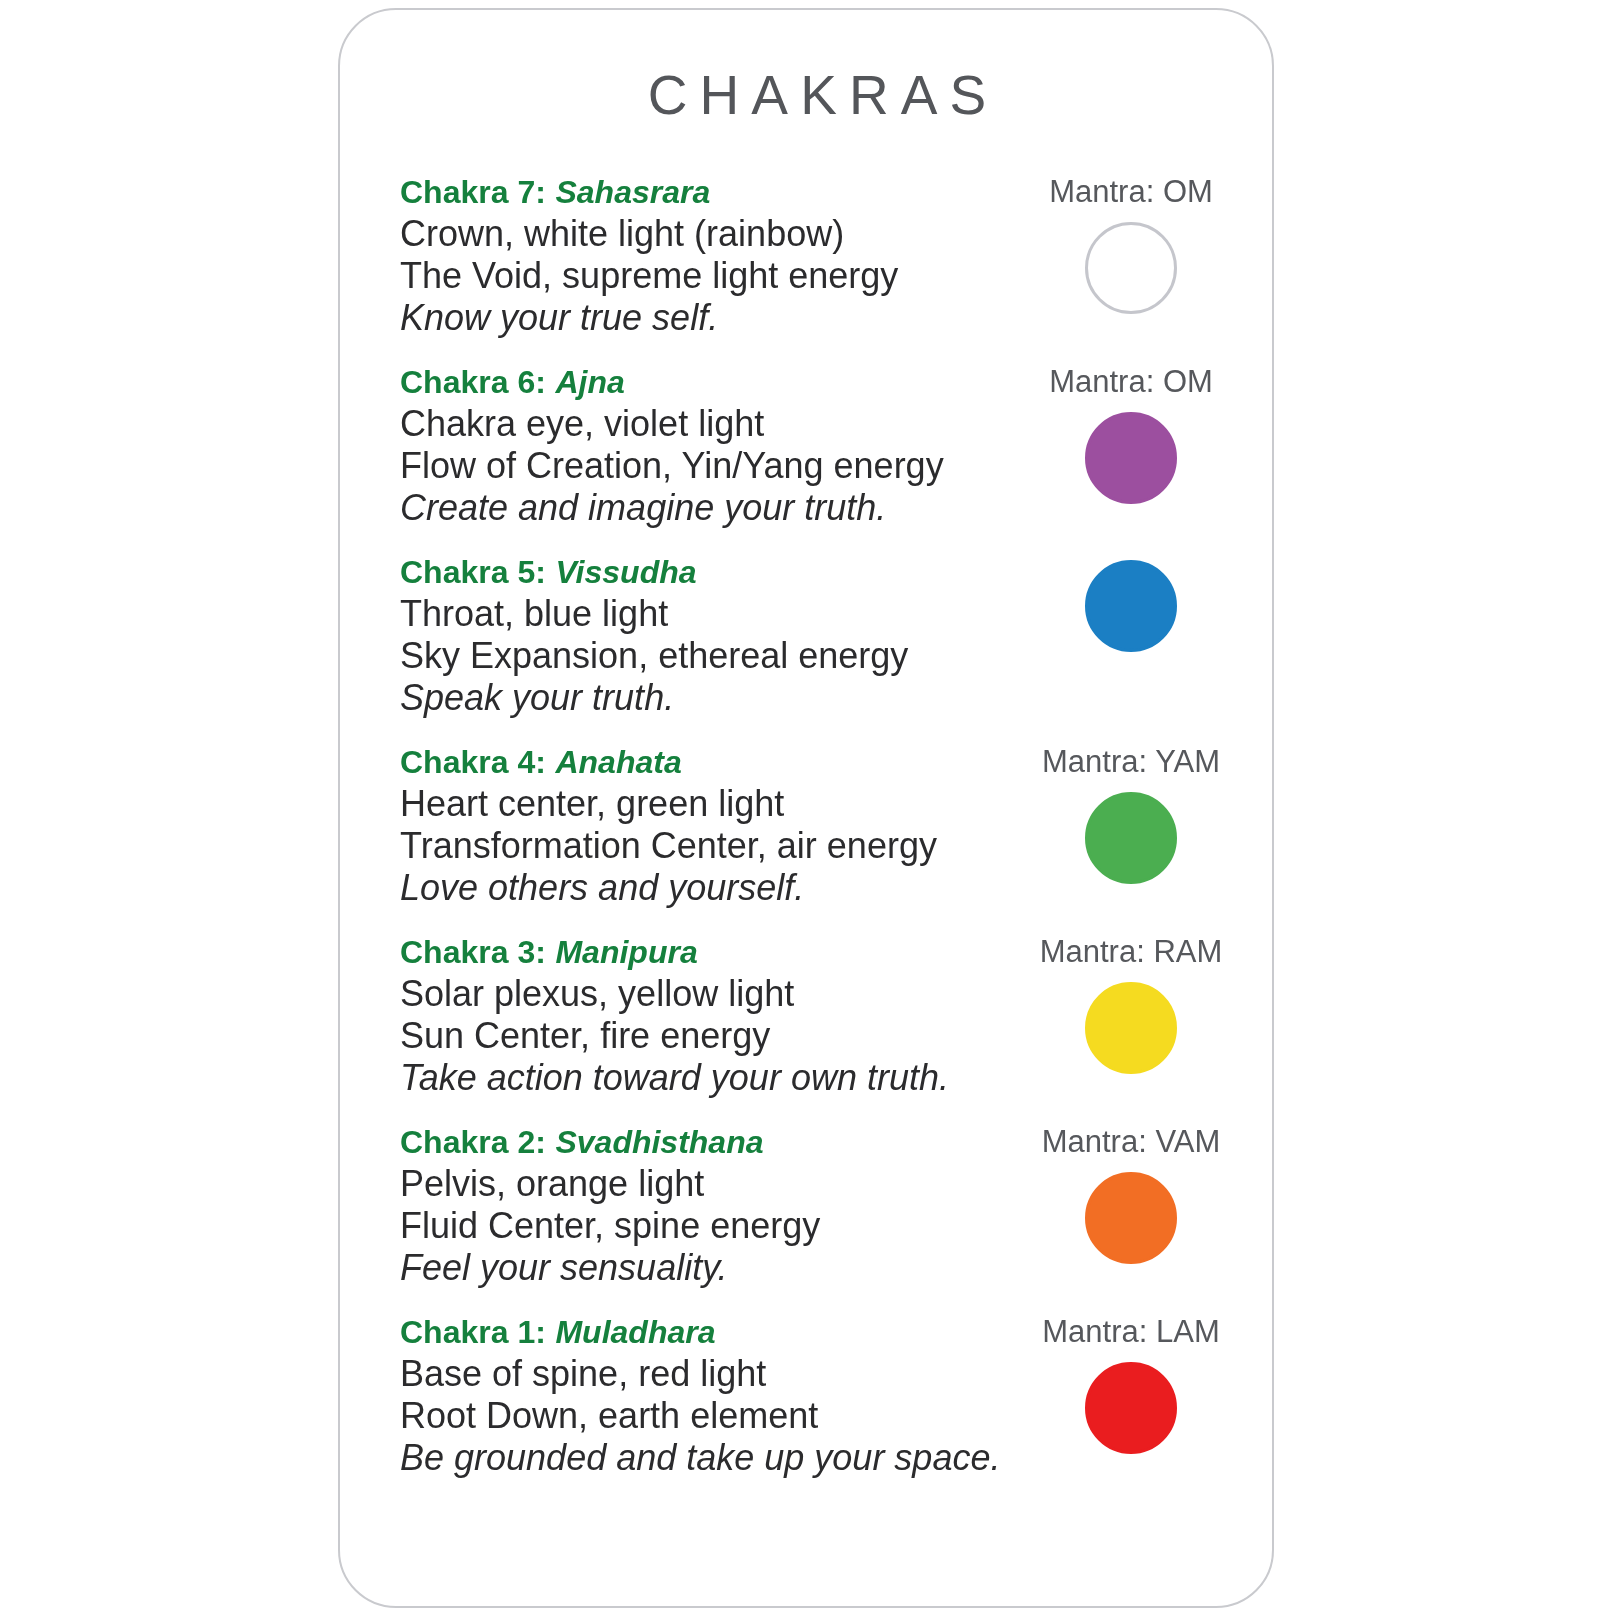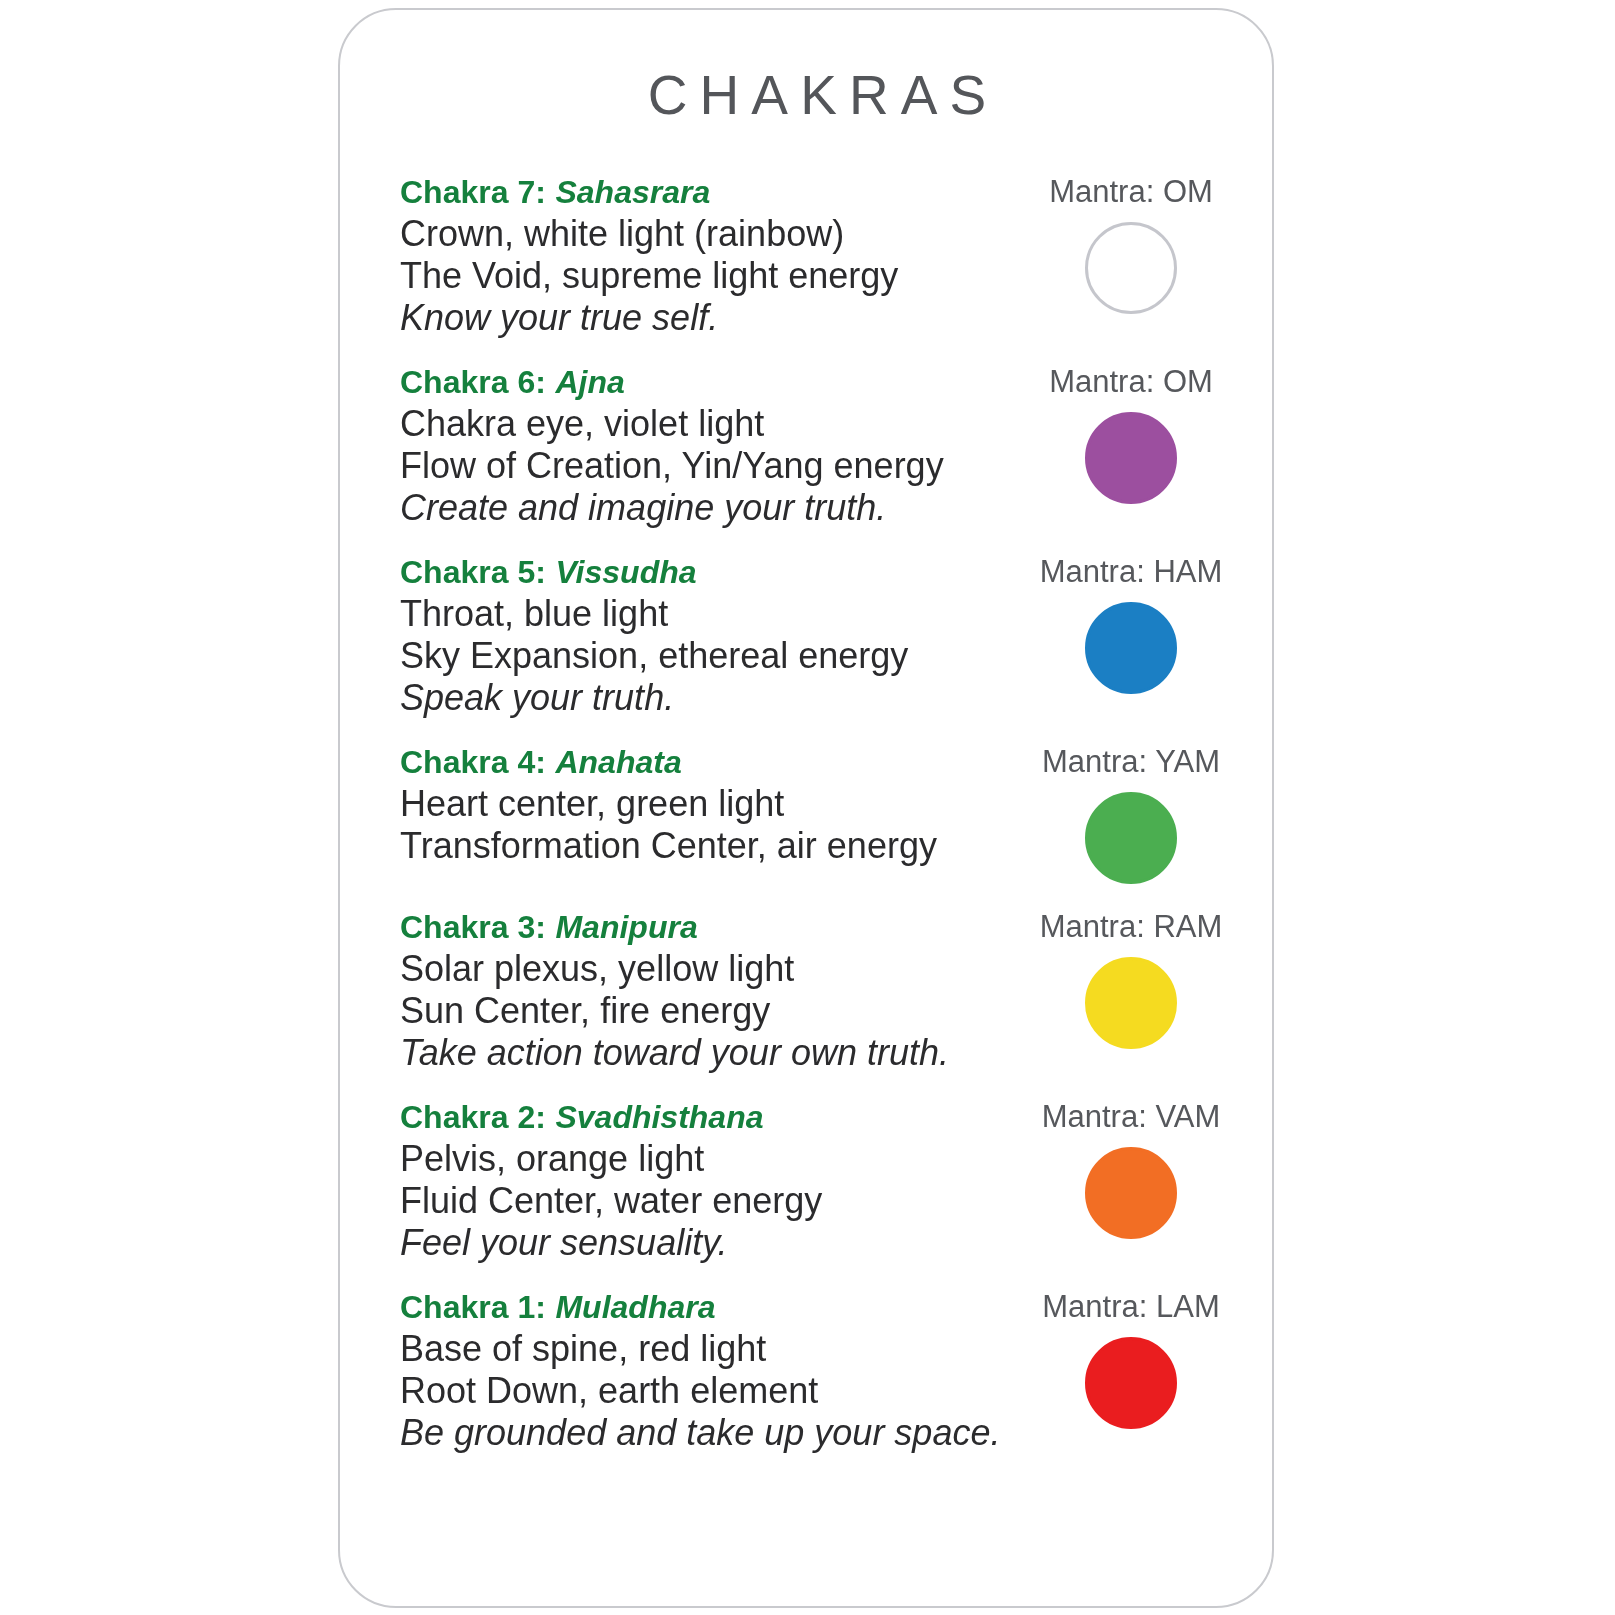--- a/index.html
+++ b/index.html
@@ -120,30 +120,30 @@
     </section>
 
     <section class="chakra-section">
       <div class="text-col">
         <h2 class="chakra-heading"><span>Chakra 5:</span><em>Vissudha</em></h2>
         <p class="chakra-line">Throat, blue light</p>
         <p class="chakra-line">Sky Expansion, ethereal energy</p>
         <p class="chakra-line italic">Speak your truth.</p>
       </div>
       <div class="mantra-col">
-        <div class="mantra-label">Mantra: HAM</div>
         <div class="color-dot" style="background-color: rgb(27, 127, 196); border-color: rgb(27, 127, 196);"></div>
       </div>
     </section>
 
     <section class="chakra-section">
       <div class="text-col">
         <h2 class="chakra-heading"><span>Chakra 4:</span><em>Anahata</em></h2>
         <p class="chakra-line">Heart center, green light</p>
         <p class="chakra-line">Transformation Center, air energy</p>
+        <p class="chakra-line italic">Love others and yourself.</p>
       </div>
       <div class="mantra-col">
         <div class="mantra-label">Mantra: YAM</div>
         <div class="color-dot" style="background-color: rgb(75, 174, 80); border-color: rgb(75, 174, 80);"></div>
       </div>
     </section>
 
     <section class="chakra-section">
       <div class="text-col">
         <h2 class="chakra-heading"><span>Chakra 3:</span><em>Manipura</em></h2>
@@ -154,21 +154,21 @@
       <div class="mantra-col">
         <div class="mantra-label">Mantra: RAM</div>
         <div class="color-dot" style="background-color: rgb(245, 219, 32); border-color: rgb(245, 219, 32);"></div>
       </div>
     </section>
 
     <section class="chakra-section">
       <div class="text-col">
         <h2 class="chakra-heading"><span>Chakra 2:</span><em>Svadhisthana</em></h2>
         <p class="chakra-line">Pelvis, orange light</p>
-        <p class="chakra-line">Fluid Center, water energy</p>
+        <p class="chakra-line">Fluid Center, spine energy</p>
         <p class="chakra-line italic">Feel your sensuality.</p>
       </div>
       <div class="mantra-col">
         <div class="mantra-label">Mantra: VAM</div>
         <div class="color-dot" style="background-color: rgb(242, 110, 36); border-color: rgb(242, 110, 36);"></div>
       </div>
     </section>
 
     <section class="chakra-section">
       <div class="text-col">

